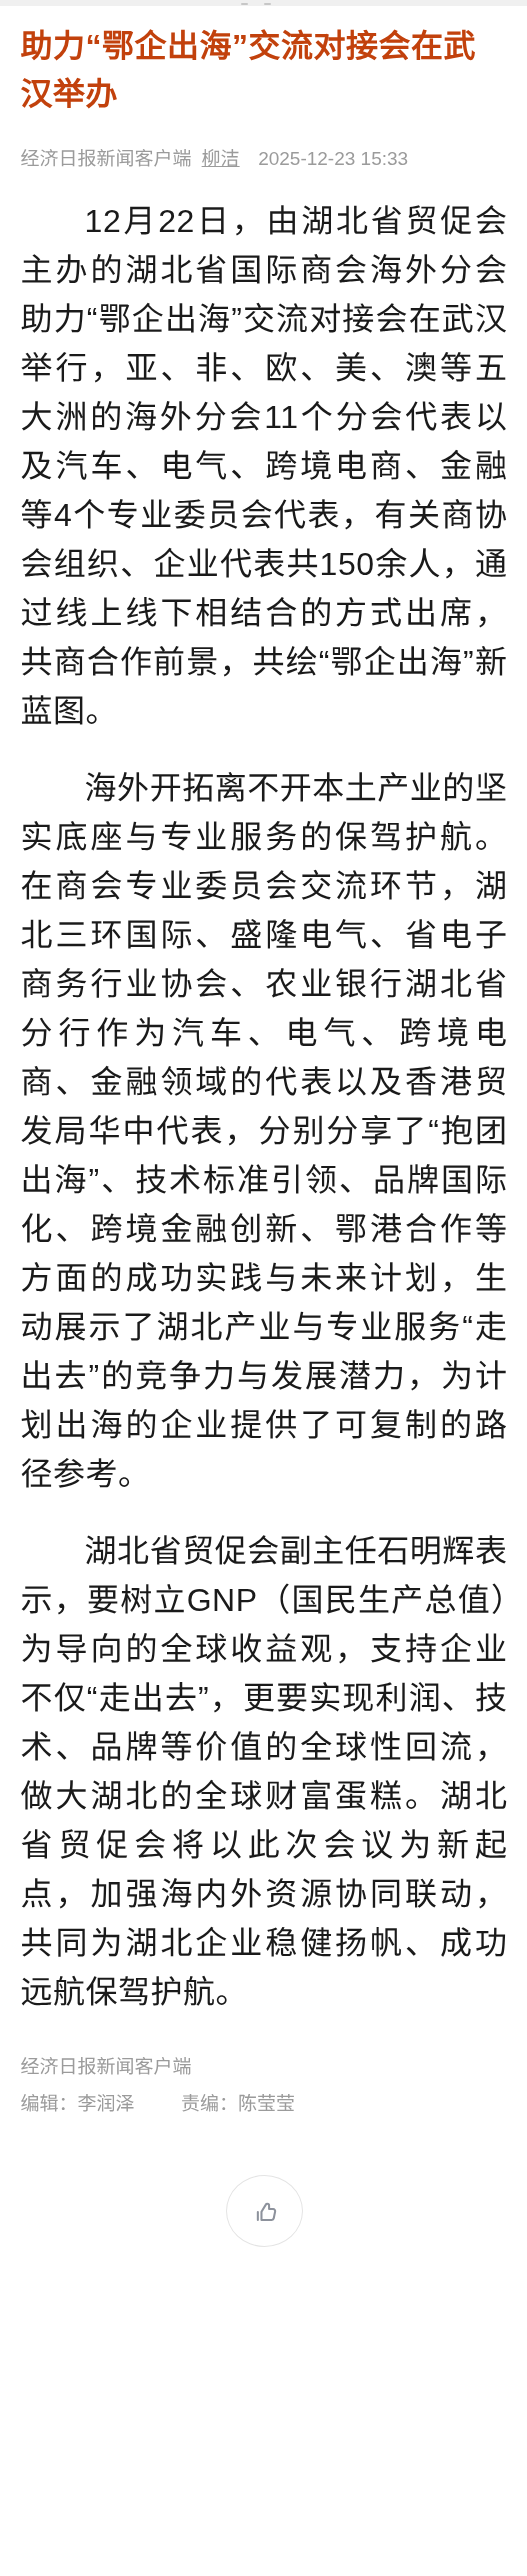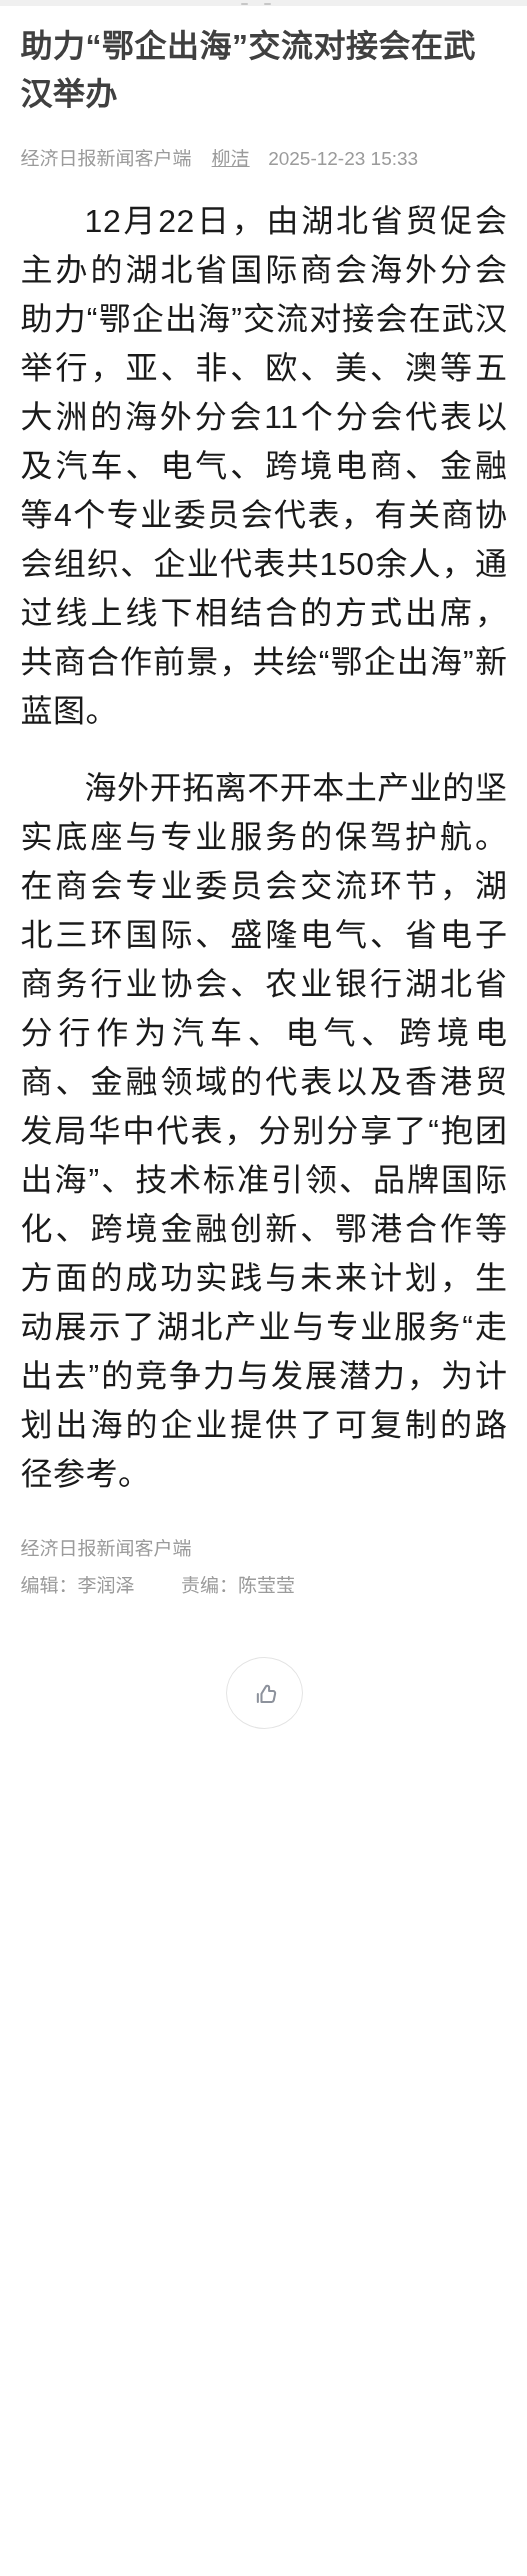--- a/index.html
+++ b/index.html
@@ -32,31 +32,31 @@
   .top-bar .glyph-remnant.g2 { left: 264px; }
   .article {
     padding: 0 20.6px;
   }
   .page-title {
     margin: 16.5px 0 0 0;
     font-size: 32px;
     line-height: 48px;
     font-weight: 700;
     letter-spacing: 0.5px;
-    color: #404040;
+    color: #c2410c;
   }
   .byline {
     margin-top: 27px;
     font-size: 19px;
     line-height: 27px;
     color: #9b9b9b;
     display: flex;
     align-items: baseline;
   }
-  .byline .author { margin-left: 20px; text-decoration: underline; }
+  .byline .author { margin-left: 10px; text-decoration: underline; }
   .byline .time   { margin-left: 18.5px; }
   .article-body { margin-top: 25px; }
   .article-body p {
     margin: 28px 0 0 0;
     font-size: 32px;
     line-height: 49px;
     letter-spacing: 0.5px;
     color: #1a1a1a;
     text-indent: 2em;
     text-align: justify;
@@ -111,20 +111,21 @@
 
     <div class="byline">
       <span class="source">经济日报新闻客户端</span>
       <span class="author">柳洁</span>
       <span class="time">2025-12-23 15:33</span>
     </div>
 
     <div class="article-body">
         <p>12月22日，由湖北省贸促会主办的湖北省国际商会海外分会助力“鄂企出海”交流对接会在武汉举行，亚、非、欧、美、澳等五大洲的海外分会11个分会代表以及汽车、电气、跨境电商、金融等4个专业委员会代表，有关商协会组织、企业代表共150余人，通过线上线下相结合的方式出席，共商合作前景，共绘“鄂企出海”新蓝图。</p>
         <p>海外开拓离不开本土产业的坚实底座与专业服务的保驾护航。在商会专业委员会交流环节，湖北三环国际、盛隆电气、省电子商务行业协会、农业银行湖北省分行作为汽车、电气、跨境电商、金融领域的代表以及香港贸发局华中代表，分别分享了“抱团出海”、技术标准引领、品牌国际化、跨境金融创新、鄂港合作等方面的成功实践与未来计划，生动展示了湖北产业与专业服务“走出去”的竞争力与发展潜力，为计划出海的企业提供了可复制的路径参考。</p>
+        <p>湖北省贸促会副主任石明辉表示，要树立GNP（国民生产总值）为导向的全球收益观，支持企业不仅“走出去”，更要实现利润、技术、品牌等价值的全球性回流，做大湖北的全球财富蛋糕。湖北省贸促会将以此次会议为新起点，加强海内外资源协同联动，共同为湖北企业稳健扬帆、成功远航保驾护航。</p>
       </div>
   </div>
 
   <div class="footer">
     <div class="footer-source">经济日报新闻客户端</div>
     <div class="footer-editors">
       <span>编辑：李润泽</span>
       <span class="duty">责编：陈莹莹</span>
     </div>
   </div>

